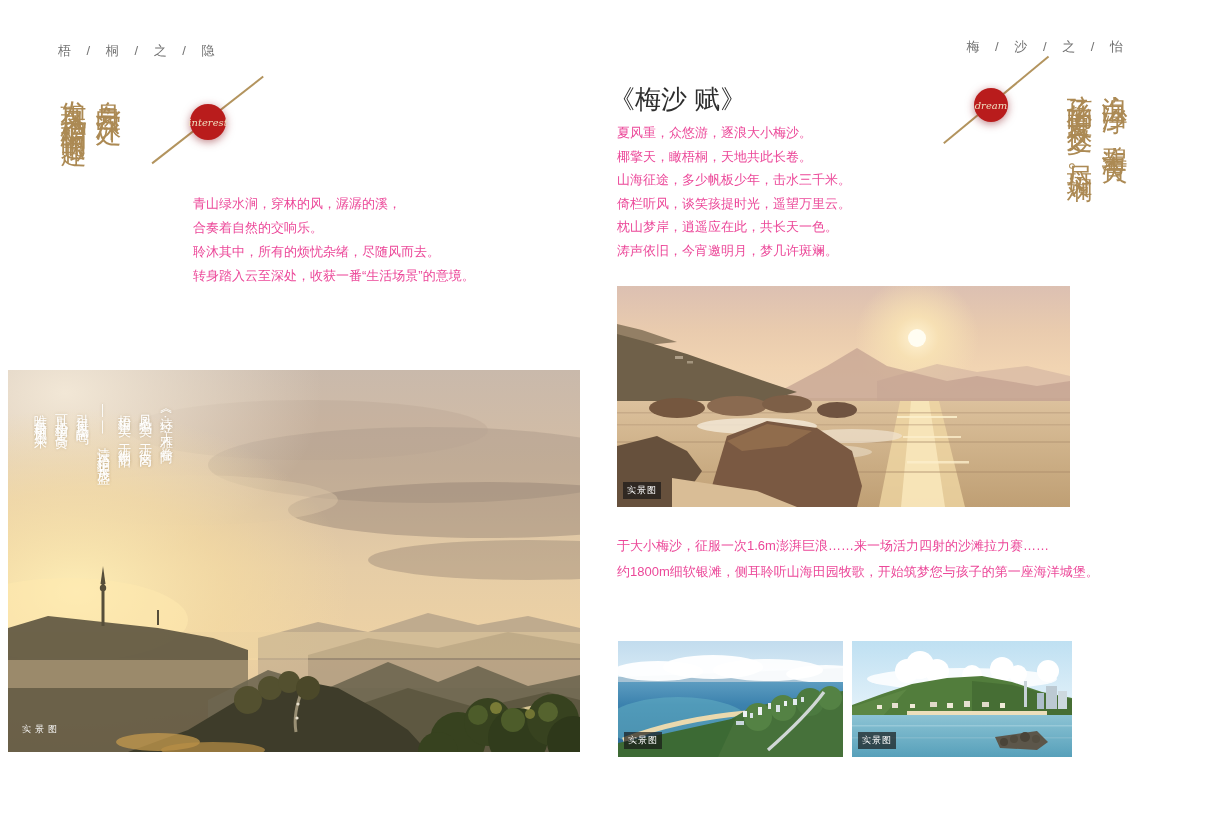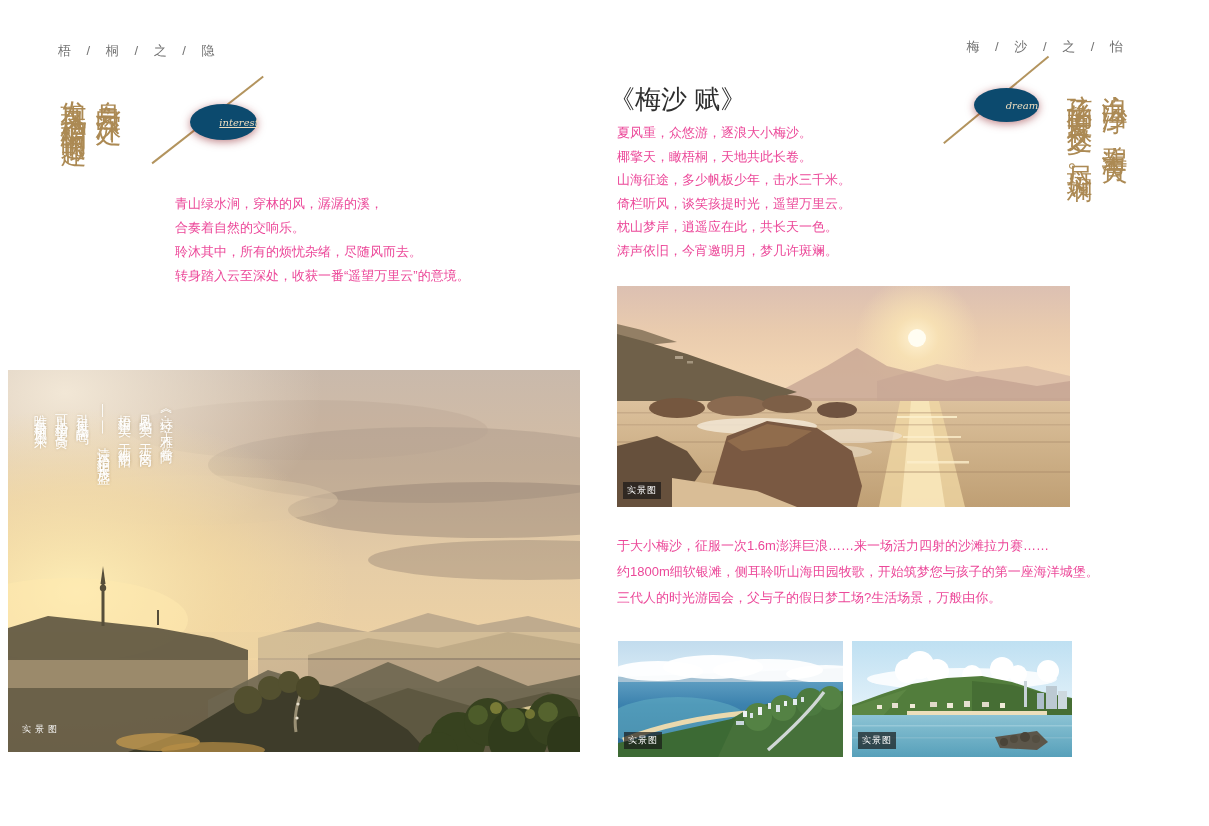--- a/index.html
+++ b/index.html
@@ -21,32 +21,31 @@
   #headline-left{top:80px;left:56px;height:350px;}
   #headline-right{top:74px;left:1062px;height:430px;}
 
   
   .gold-line{position:absolute;height:1.5px;background:#b3945e;}
   #line-left{left:137px;top:119px;width:141px;transform:rotate(-38deg);}
   #line-right{left:928px;top:99px;width:136px;transform:rotate(-39.6deg);}
 
   
   .badge{
-    position:absolute;width:36px;height:36px;border-radius:50%;background:#0c4a6e;
+    position:absolute;width:36px;height:36px;border-radius:50%;background:#b91c1c;
     color:#efdfc0;font-family:"DejaVu Serif", serif;font-style:italic;font-size:10px;
     display:flex;align-items:center;justify-content:center;
     box-shadow:0 2px 9px rgba(140,31,39,.55);
-    padding-left:31px;
   }
-  #badge-interest{left:190px;top:104px;text-decoration:underline;}
+  #badge-interest{left:190px;top:104px;}
   #badge-dream{left:974px;top:88px;width:34px;height:34px;}
 
   
   .para p{margin:0;color:#ec4899;white-space:nowrap;}
-  #para-left{position:absolute;left:175px;top:192px;}
+  #para-left{position:absolute;left:193px;top:192px;}
   #para-left p{font-size:13px;line-height:24px;}
   #poem{position:absolute;left:617px;top:121px;}
   #poem p{font-size:13px;line-height:23.5px;}
   #para-right{position:absolute;left:617px;top:533px;}
   #para-right p{font-size:13px;line-height:26px;}
   #poem-title{position:absolute;left:609px;top:82px;font-size:26px;font-weight:500;color:#2e2e2e;}
 
   
   .photo{position:absolute;overflow:hidden;}
   .photo svg{display:block;width:100%;height:100%;}
@@ -80,21 +79,21 @@
 
 <div id="line-left" class="gold-line"></div>
 <div id="badge-interest" class="badge">
   <span>interest</span>
 </div>
 
 <div id="para-left" class="para">
   <p>青山绿水涧，穿林的风，潺潺的溪，</p>
   <p>合奏着自然的交响乐。</p>
   <p>聆沐其中，所有的烦忧杂绪，尽随风而去。</p>
-  <p>转身踏入云至深处，收获一番“遥望万里云”的意境。</p>
+  <p>转身踏入云至深处，收获一番“生活场景”的意境。</p>
 </div>
 
 <div id="photo-mountain" class="photo">
   <svg viewBox="0 0 572 382" preserveAspectRatio="none">
     <defs>
       <linearGradient id="mSky" x1="0" y1="0" x2="0" y2="1">
         <stop offset="0%" stop-color="#c9b9ab"></stop>
           <stop offset="25%" stop-color="#d4bda4"></stop>
         <stop offset="52%" stop-color="#e6cda6"></stop>
           <stop offset="75%" stop-color="#eed2a4"></stop>
@@ -263,21 +262,20 @@
       <polygon points="0,160 40,150 70,165 85,185 60,221 0,221" fill="#66503c"></polygon>
       <polygon points="55,192 140,205 180,221 55,221" fill="#d9bd96"></polygon>
     </g>
   </svg>
   <div class="tag boxed">实景图</div>
 </div>
 
 <div id="para-right" class="para">
   <p>于大小梅沙，征服一次1.6m澎湃巨浪……来一场活力四射的沙滩拉力赛……</p>
   <p>约1800m细软银滩，侧耳聆听山海田园牧歌，开始筑梦您与孩子的第一座海洋城堡。</p>
-  <p>三代人的时光游园会，父与子的假日梦工场?生活场景，万般由你。</p>
 </div>
 
 <div id="photo-aerial-1" class="photo">
   <svg viewBox="0 0 225 116" preserveAspectRatio="none">
     <defs>
       <linearGradient id="a1Sky" x1="0" y1="0" x2="0" y2="1">
         <stop offset="0%" stop-color="#c2dcee"></stop>
           <stop offset="100%" stop-color="#ddeef7"></stop>
       </linearGradient>
       <linearGradient id="a1Sea" x1="0" y1="0" x2="0" y2="1">

